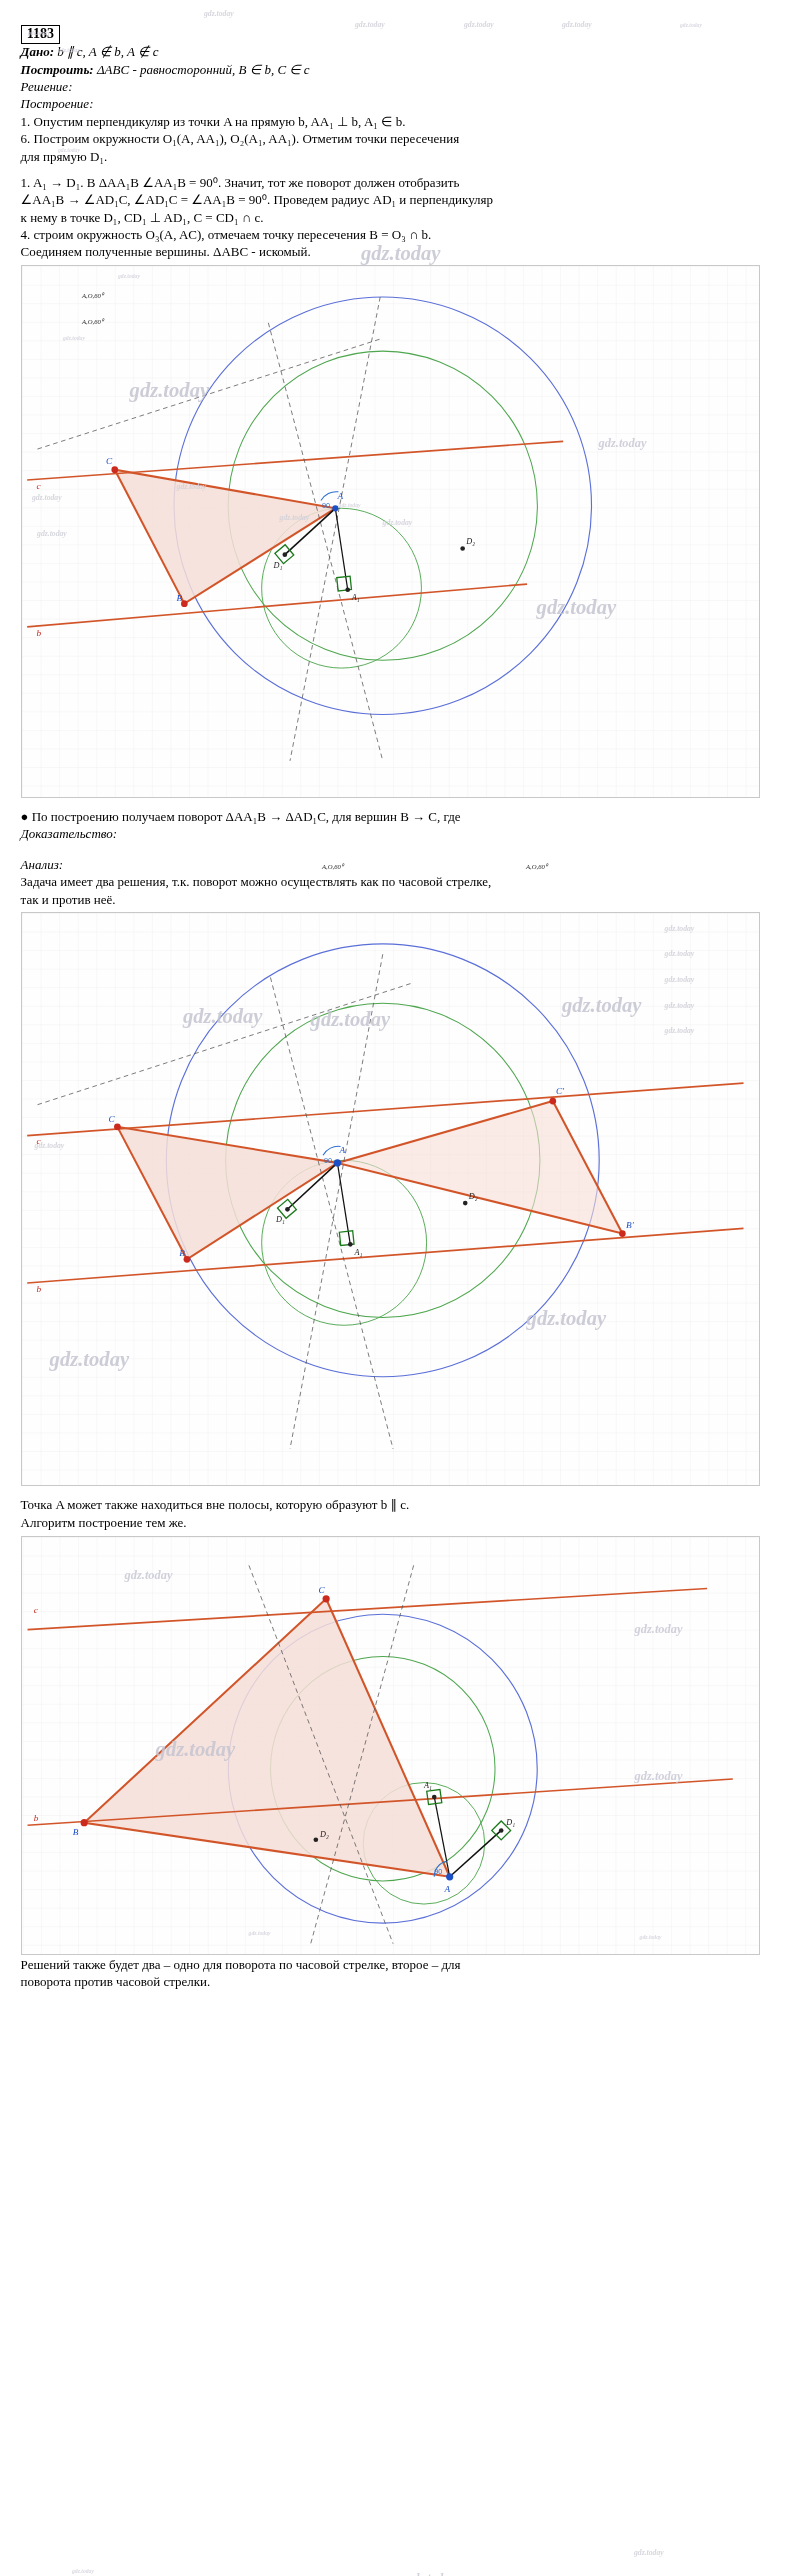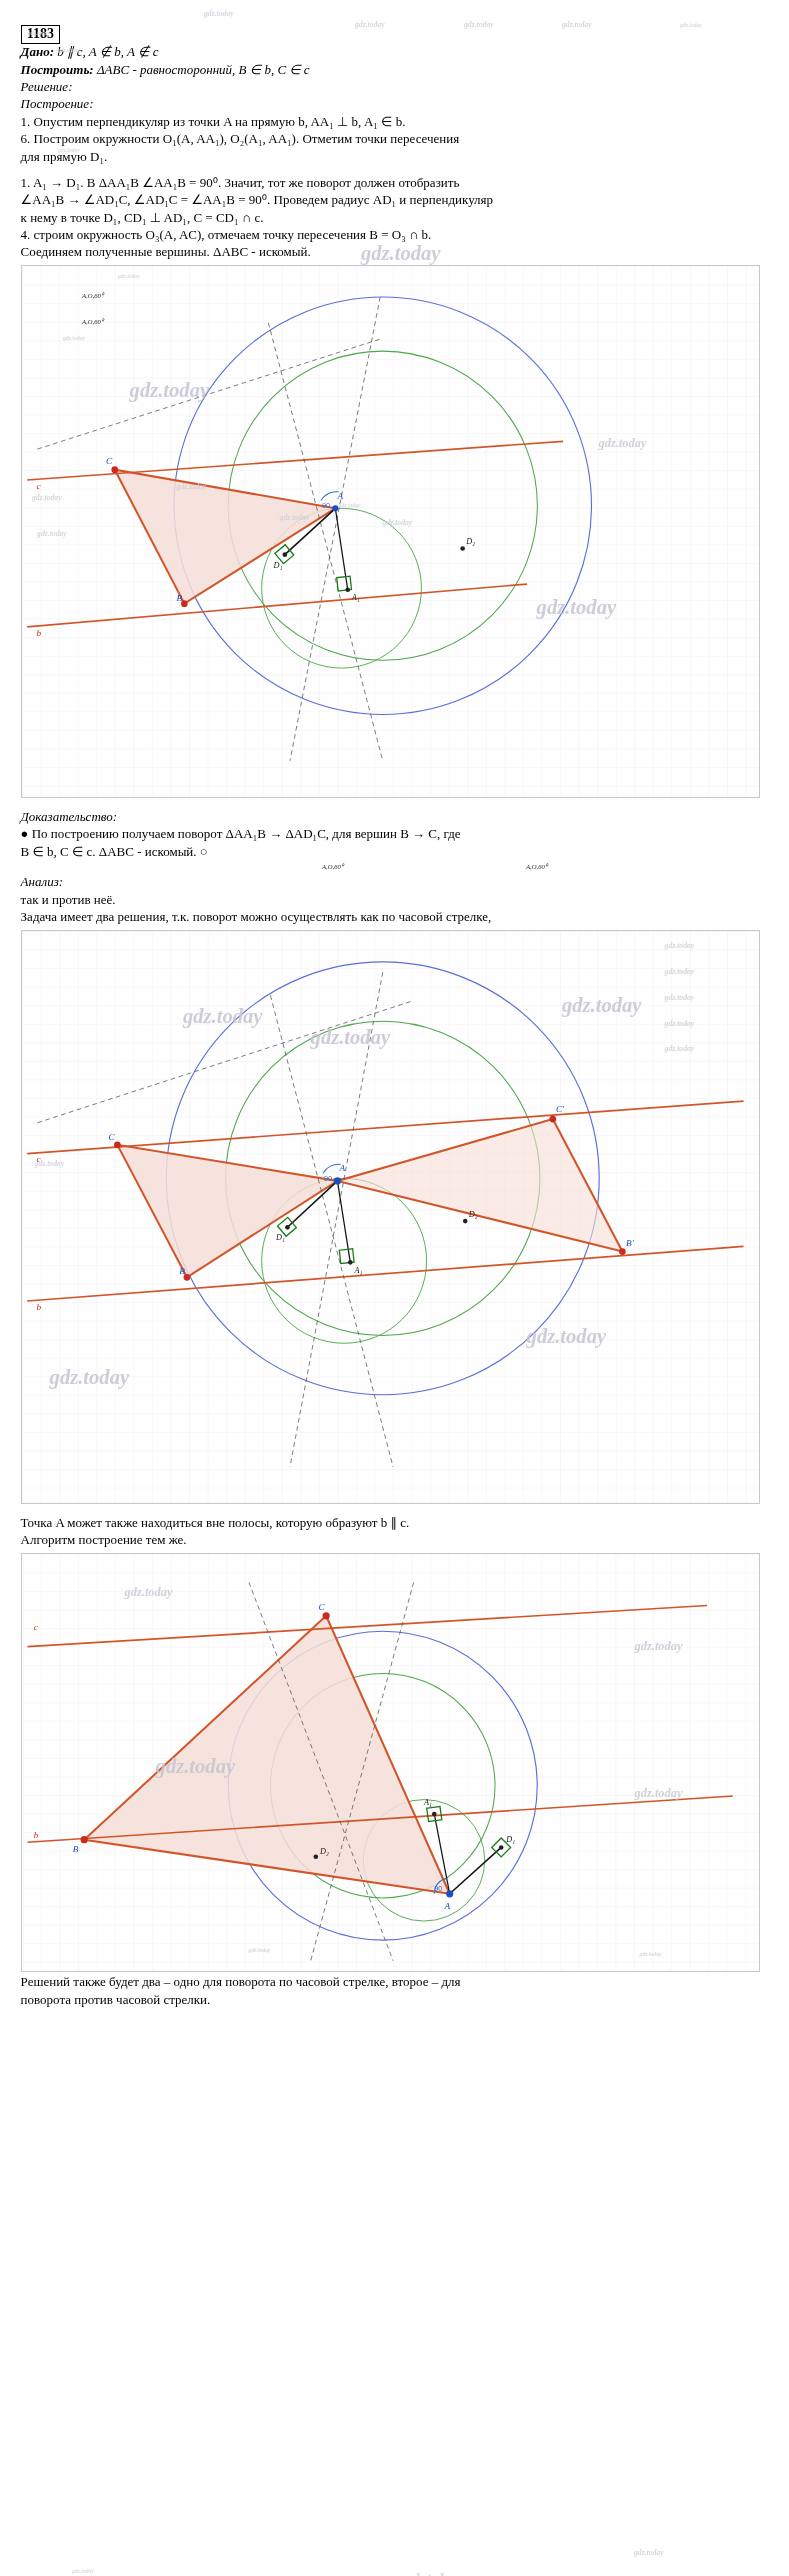--- a/index.html
+++ b/index.html
@@ -169,33 +169,32 @@
       <div class="wm wm-sm" style="left:155px; top:216px;">gdz.today</div>
       <div class="wm wm-sm" style="left:10.3px; top:227px;">gdz.today</div>
       <div class="wm wm-sm" style="left:258px; top:247px;">gdz.today</div>
       <div class="wm wm-sm" style="left:361px; top:252px;">gdz.today</div>
       <div class="wm wm-sm" style="left:15.5px; top:263px;">gdz.today</div>
       <div class="wm wm-xs" style="left:317px; top:236px;">gdz.today</div>
     </div>
 
     <div class="spacer-16"></div>
 
+    <div class="line">● По построению получаем поворот ΔAA₁B   →   ΔAD₁C, для вершин B   →   C, где</div>
     <div class="line">
       <span class="it">Доказательство:</span>
     </div>
-    <div class="line">● По построению получаем поворот ΔAA₁B   →   ΔAD₁C, для вершин B   →   C, где</div>
-    <div class="line">B ∈ b, C ∈ c.  ΔABC - искомый. ○</div>
 
     <div class="spacer-24"></div>
 
     <div class="line">
       <span class="it">Анализ:</span>
     </div>
+    <div class="line">Задача имеет два решения, т.к. поворот можно осуществлять как по часовой стрелке,</div>
     <div class="line">так и против неё.</div>
-    <div class="line">Задача имеет два решения, т.к. поворот можно осуществлять как по часовой стрелке,</div>
 
     
     <div class="figure fig2">
       <svg width="737" height="572" viewBox="0 0 1430 1110">
         <defs>
           <pattern id="grid2" width="36" height="36" patternUnits="userSpaceOnUse">
             <path d="M 36 0 L 0 0 0 36" fill="none" stroke="#e2e2e2" stroke-width="1"></path>
           </pattern>
         </defs>
         <rect width="1430" height="1110" fill="url(#grid2)"></rect>

